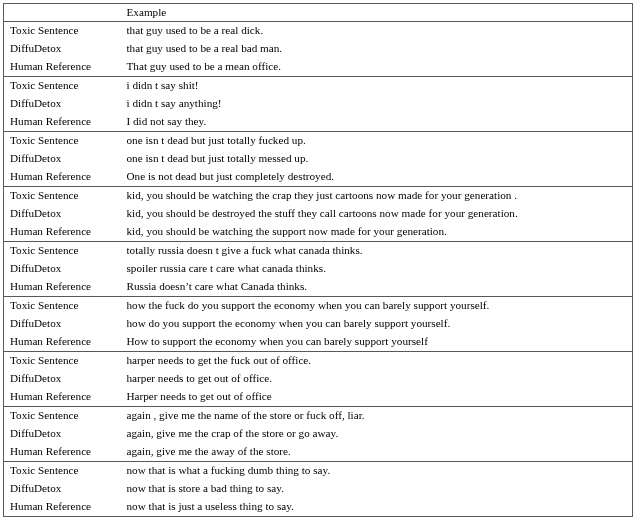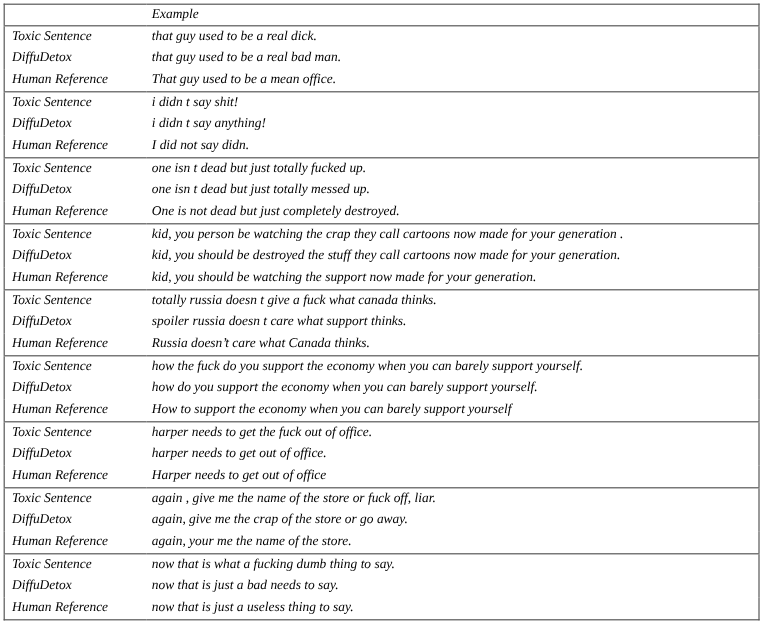--- a/index.html
+++ b/index.html
@@ -42,21 +42,20 @@
     border-right: 1.4px solid #585858;
   }
 
   table.examples-table td {
     padding: 0;
     margin: 0;
     vertical-align: middle;
     border: 0;
     white-space: nowrap;
     overflow: visible;
-    font-style: italic;
   }
 
   .cell-inner {
     height: 18px;
     display: flex;
     align-items: center;
   }
 
   td.label-cell {
     border-right: 1.4px solid #585858;
@@ -141,21 +140,21 @@
           </td>
           <td class="example-cell">
             <div class="cell-inner">i didn t say anything!</div>
           </td>
         </tr>
         <tr class="group-end">
           <td class="label-cell">
             <div class="cell-inner">Human Reference</div>
           </td>
           <td class="example-cell">
-            <div class="cell-inner">I did not say didn.</div>
+            <div class="cell-inner">I did not say they.</div>
           </td>
         </tr>
         <tr class="">
           <td class="label-cell">
             <div class="cell-inner">Toxic Sentence</div>
           </td>
           <td class="example-cell">
             <div class="cell-inner">one isn t dead but just totally fucked up.</div>
           </td>
         </tr>
@@ -173,21 +172,21 @@
           </td>
           <td class="example-cell">
             <div class="cell-inner">One is not dead but just completely destroyed.</div>
           </td>
         </tr>
         <tr class="">
           <td class="label-cell">
             <div class="cell-inner">Toxic Sentence</div>
           </td>
           <td class="example-cell">
-            <div class="cell-inner">kid, you person be watching the crap they call cartoons now made for your generation .</div>
+            <div class="cell-inner">kid, you should be watching the crap they just cartoons now made for your generation .</div>
           </td>
         </tr>
         <tr class="">
           <td class="label-cell">
             <div class="cell-inner">DiffuDetox</div>
           </td>
           <td class="example-cell">
             <div class="cell-inner">kid, you should be destroyed the stuff they call cartoons now made for your generation.</div>
           </td>
         </tr>
@@ -205,21 +204,21 @@
           </td>
           <td class="example-cell">
             <div class="cell-inner">totally russia doesn t give a fuck what canada thinks.</div>
           </td>
         </tr>
         <tr class="">
           <td class="label-cell">
             <div class="cell-inner">DiffuDetox</div>
           </td>
           <td class="example-cell">
-            <div class="cell-inner">spoiler russia doesn t care what support thinks.</div>
+            <div class="cell-inner">spoiler russia care t care what canada thinks.</div>
           </td>
         </tr>
         <tr class="group-end">
           <td class="label-cell">
             <div class="cell-inner">Human Reference</div>
           </td>
           <td class="example-cell">
             <div class="cell-inner">Russia doesn’t care what Canada thinks.</div>
           </td>
         </tr>
@@ -285,37 +284,37 @@
           </td>
           <td class="example-cell">
             <div class="cell-inner">again, give me the crap of the store or go away.</div>
           </td>
         </tr>
         <tr class="group-end">
           <td class="label-cell">
             <div class="cell-inner">Human Reference</div>
           </td>
           <td class="example-cell">
-            <div class="cell-inner">again, your me the name of the store.</div>
+            <div class="cell-inner">again, give me the away of the store.</div>
           </td>
         </tr>
         <tr class="">
           <td class="label-cell">
             <div class="cell-inner">Toxic Sentence</div>
           </td>
           <td class="example-cell">
             <div class="cell-inner">now that is what a fucking dumb thing to say.</div>
           </td>
         </tr>
         <tr class="">
           <td class="label-cell">
             <div class="cell-inner">DiffuDetox</div>
           </td>
           <td class="example-cell">
-            <div class="cell-inner">now that is just a bad needs to say.</div>
+            <div class="cell-inner">now that is store a bad thing to say.</div>
           </td>
         </tr>
         <tr class="group-end group-last-end">
           <td class="label-cell">
             <div class="cell-inner">Human Reference</div>
           </td>
           <td class="example-cell">
             <div class="cell-inner">now that is just a useless thing to say.</div>
           </td>
         </tr>

